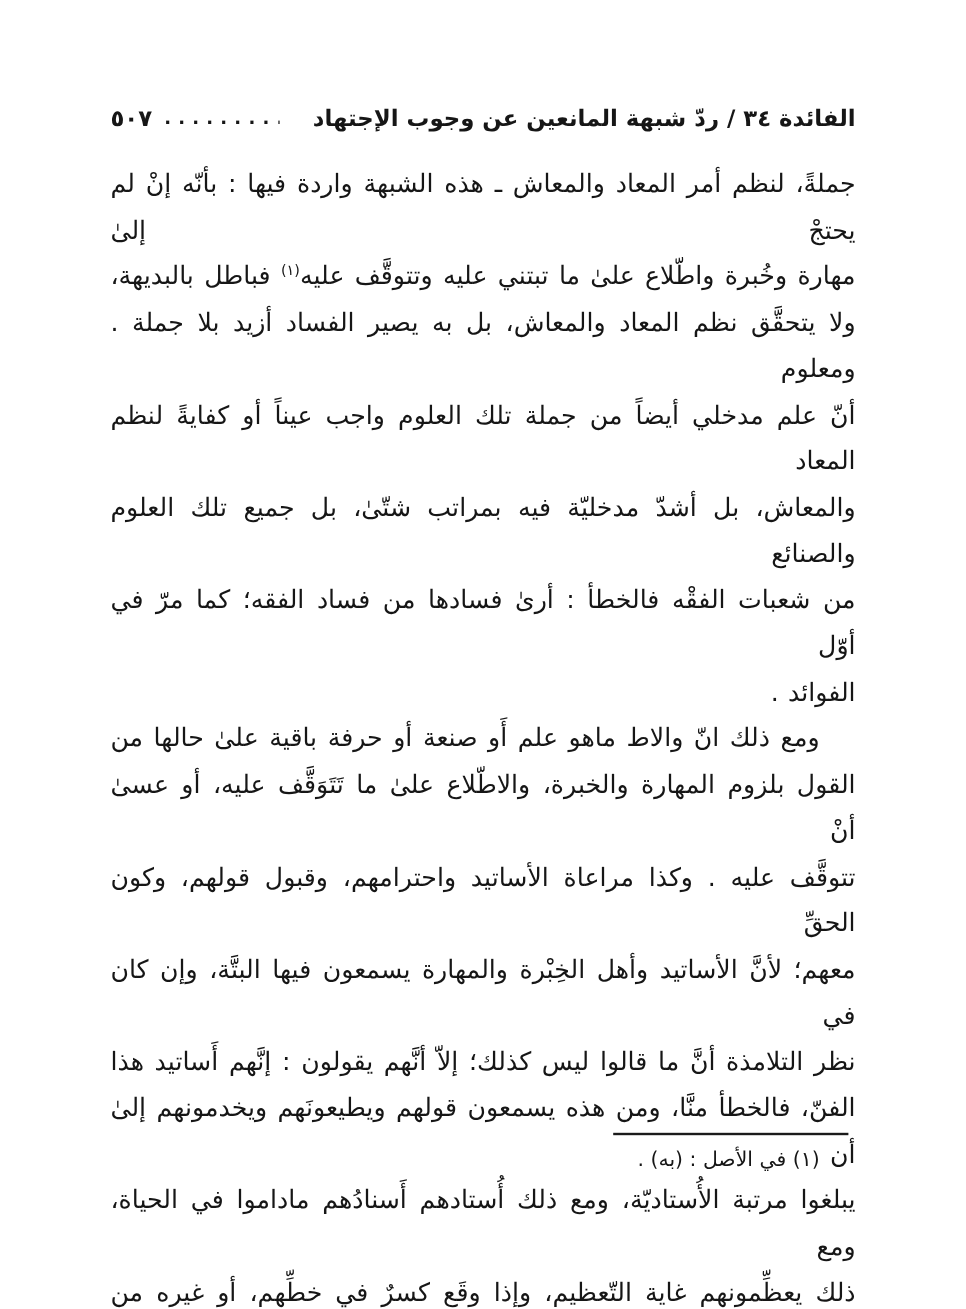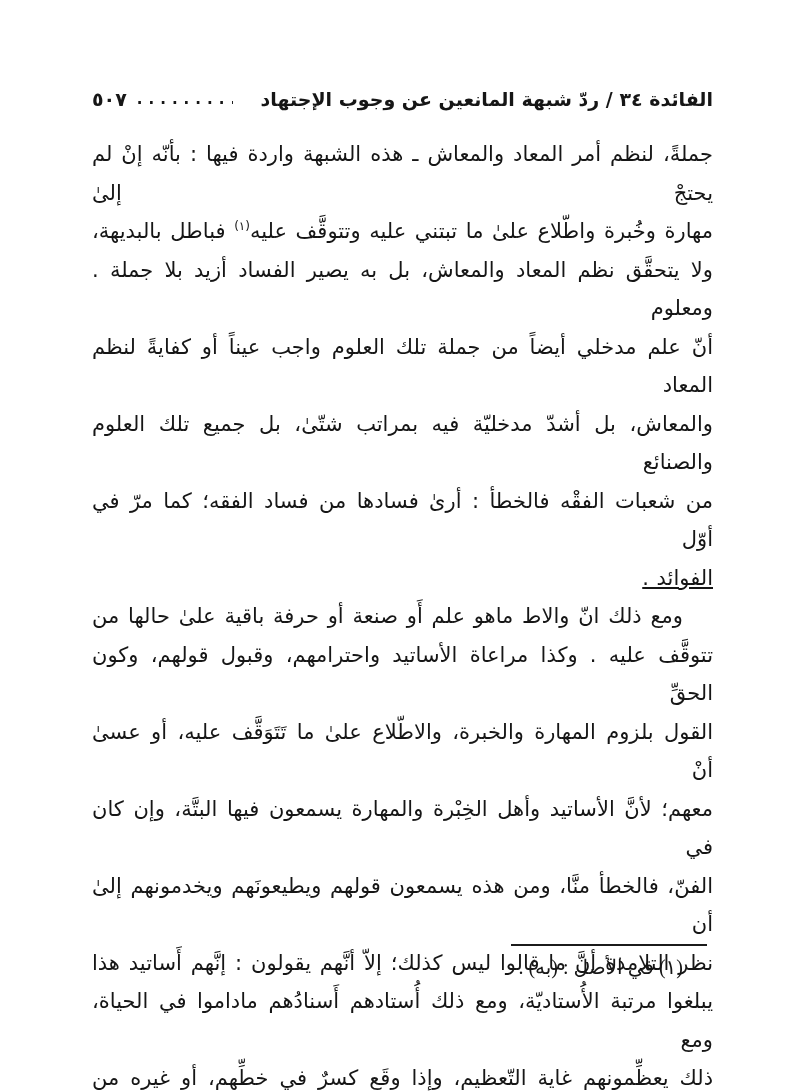--- a/index.html
+++ b/index.html
@@ -52,21 +52,20 @@
     line-height: 38.5px;
   }
   .line {
     text-align: justify;
     text-align-last: justify;
     word-spacing: 1px;
   }
   .para-1 .line:last-child {
     text-align: left;
     text-align-last: right;
-    text-decoration: underline;
   }
   .para-2 .line:first-child {
     padding-right: 30px;
   }
   .fn-marker {
     font-size: 12px;
     vertical-align: super;
     line-height: 0;
   }
   
@@ -79,23 +78,22 @@
   }
   .footnote-rule {
     width: 196px;
     border: 0;
     border-top: 2px solid #1b1b1b;
     margin: 0 6px 0 auto;
   }
   .footnote-text {
     margin-top: 9px;
     padding-right: 30px;
-    font-size: 20px;
+    font-size: 17px;
     line-height: 24px;
-    font-family: Liberation Serif, serif;
   }
 </style>
 </head>
 <body>
 
 <div class="page">
 
   <div class="content">
 
     <div class="running-header">
@@ -109,25 +107,25 @@
           <div class="line">جملةً، لنظم أمر المعاد والمعاش ـ هذه الشبهة واردة فيها : بأنّه إنْ لم يحتجْ إلىٰ</div>
           <div class="line">مهارة وخُبرة واطّلاع علىٰ ما تبتني عليه وتتوقَّف عليه<sup class="fn-marker">(١)</sup> فباطل بالبديهة،</div>
           <div class="line">ولا يتحقَّق نظم المعاد والمعاش، بل به يصير الفساد أزيد بلا جملة . ومعلوم</div>
           <div class="line">أنّ علم مدخلي أيضاً من جملة تلك العلوم واجب عيناً أو كفايةً لنظم المعاد</div>
           <div class="line">والمعاش، بل أشدّ مدخليّة فيه بمراتب شتّىٰ، بل جميع تلك العلوم والصنائع</div>
           <div class="line">من شعبات الفقْه فالخطأ : أرىٰ فسادها من فساد الفقه؛ كما مرّ في أوّل</div>
           <div class="line">الفوائد .</div>
         </div>
       <div class="para para-2">
           <div class="line">ومع ذلك انّ والاط ماهو علم أَو صنعة أو حرفة باقية علىٰ حالها من</div>
+          <div class="line">القول بلزوم المهارة والخبرة، والاطّلاع علىٰ ما تَتَوَقَّف عليه، أو عسىٰ أنْ</div>
           <div class="line">تتوقَّف عليه . وكذا مراعاة الأساتيد واحترامهم، وقبول قولهم، وكون الحقِّ</div>
-          <div class="line">القول بلزوم المهارة والخبرة، والاطّلاع علىٰ ما تَتَوَقَّف عليه، أو عسىٰ أنْ</div>
           <div class="line">معهم؛ لأنَّ الأساتيد وأهل الخِبْرة والمهارة يسمعون فيها البتَّة، وإن كان في</div>
+          <div class="line">نظر التلامذة أنَّ ما قالوا ليس كذلك؛ إلاّ أنَّهم يقولون : إنَّهم أَساتيد هذا</div>
           <div class="line">الفنّ، فالخطأ منَّا، ومن هذه يسمعون قولهم ويطيعونَهم ويخدمونهم إلىٰ أن</div>
-          <div class="line">نظر التلامذة أنَّ ما قالوا ليس كذلك؛ إلاّ أنَّهم يقولون : إنَّهم أَساتيد هذا</div>
           <div class="line">يبلغوا مرتبة الأُستاديّة، ومع ذلك أُستادهم أَسنادُهم ماداموا في الحياة، ومع</div>
           <div class="line">ذلك يعظِّمونهم غاية التّعظيم، وإذا وقَع كسرٌ في خطِّهم، أو غيره من صنائعهم</div>
         </div>
     </div>
 
   </div>
 
   <div class="footnote">
     <hr class="footnote-rule">
     <div class="footnote-text">(١) في الأصل : (به) .</div>

